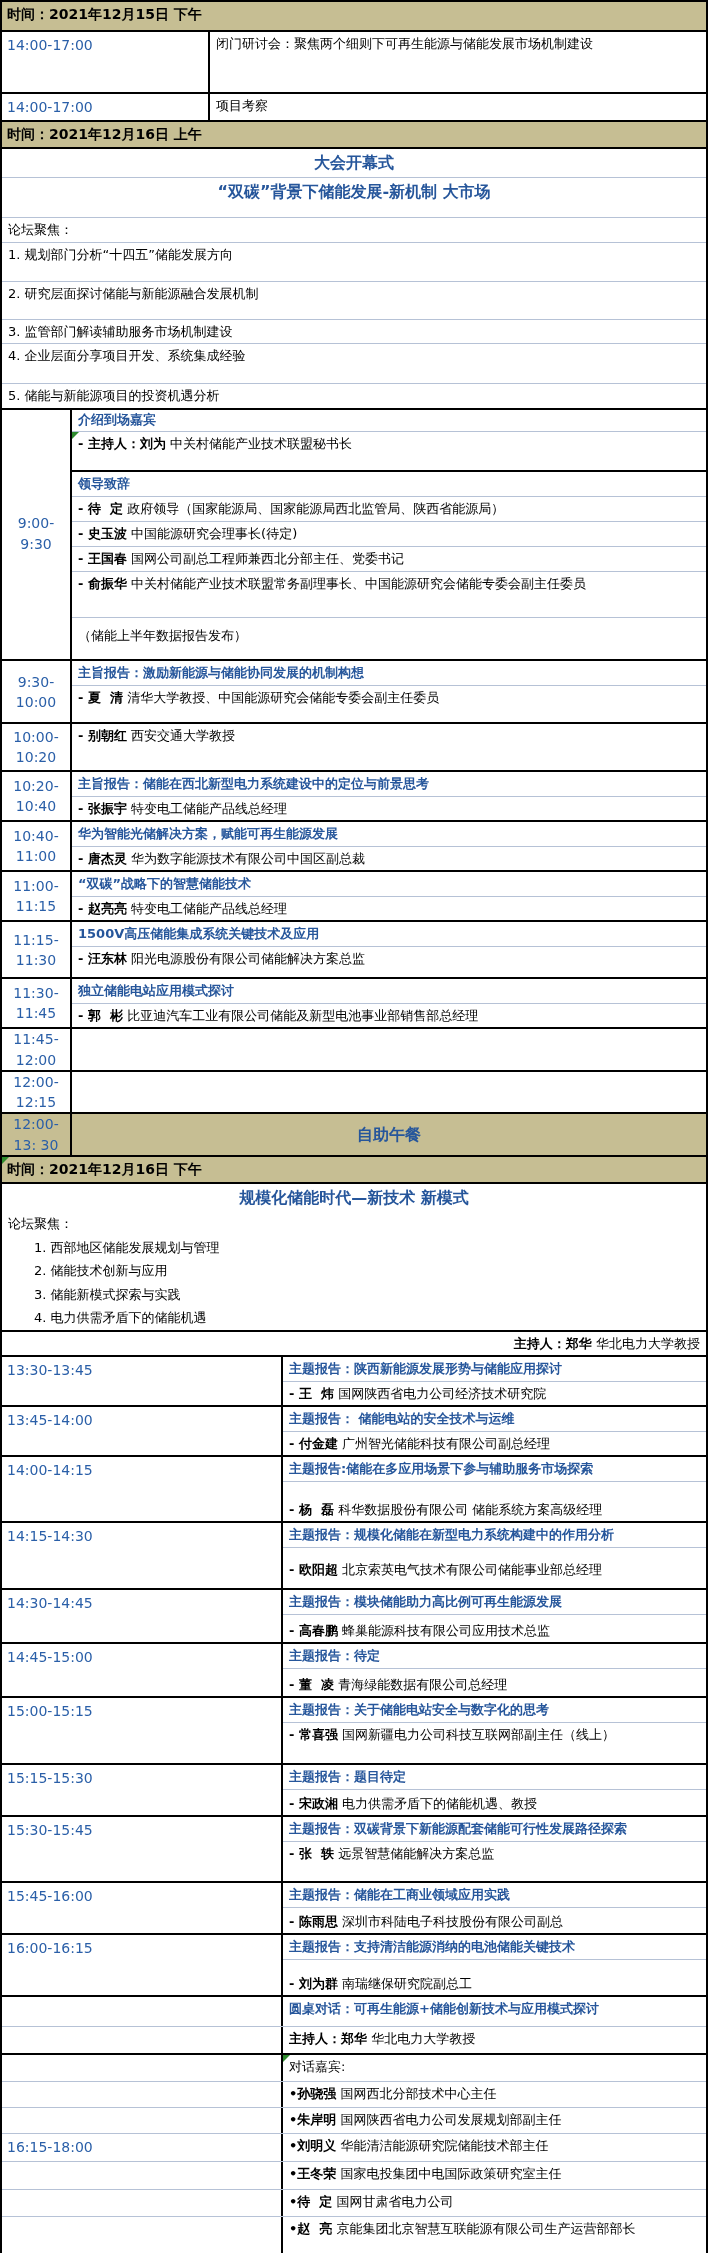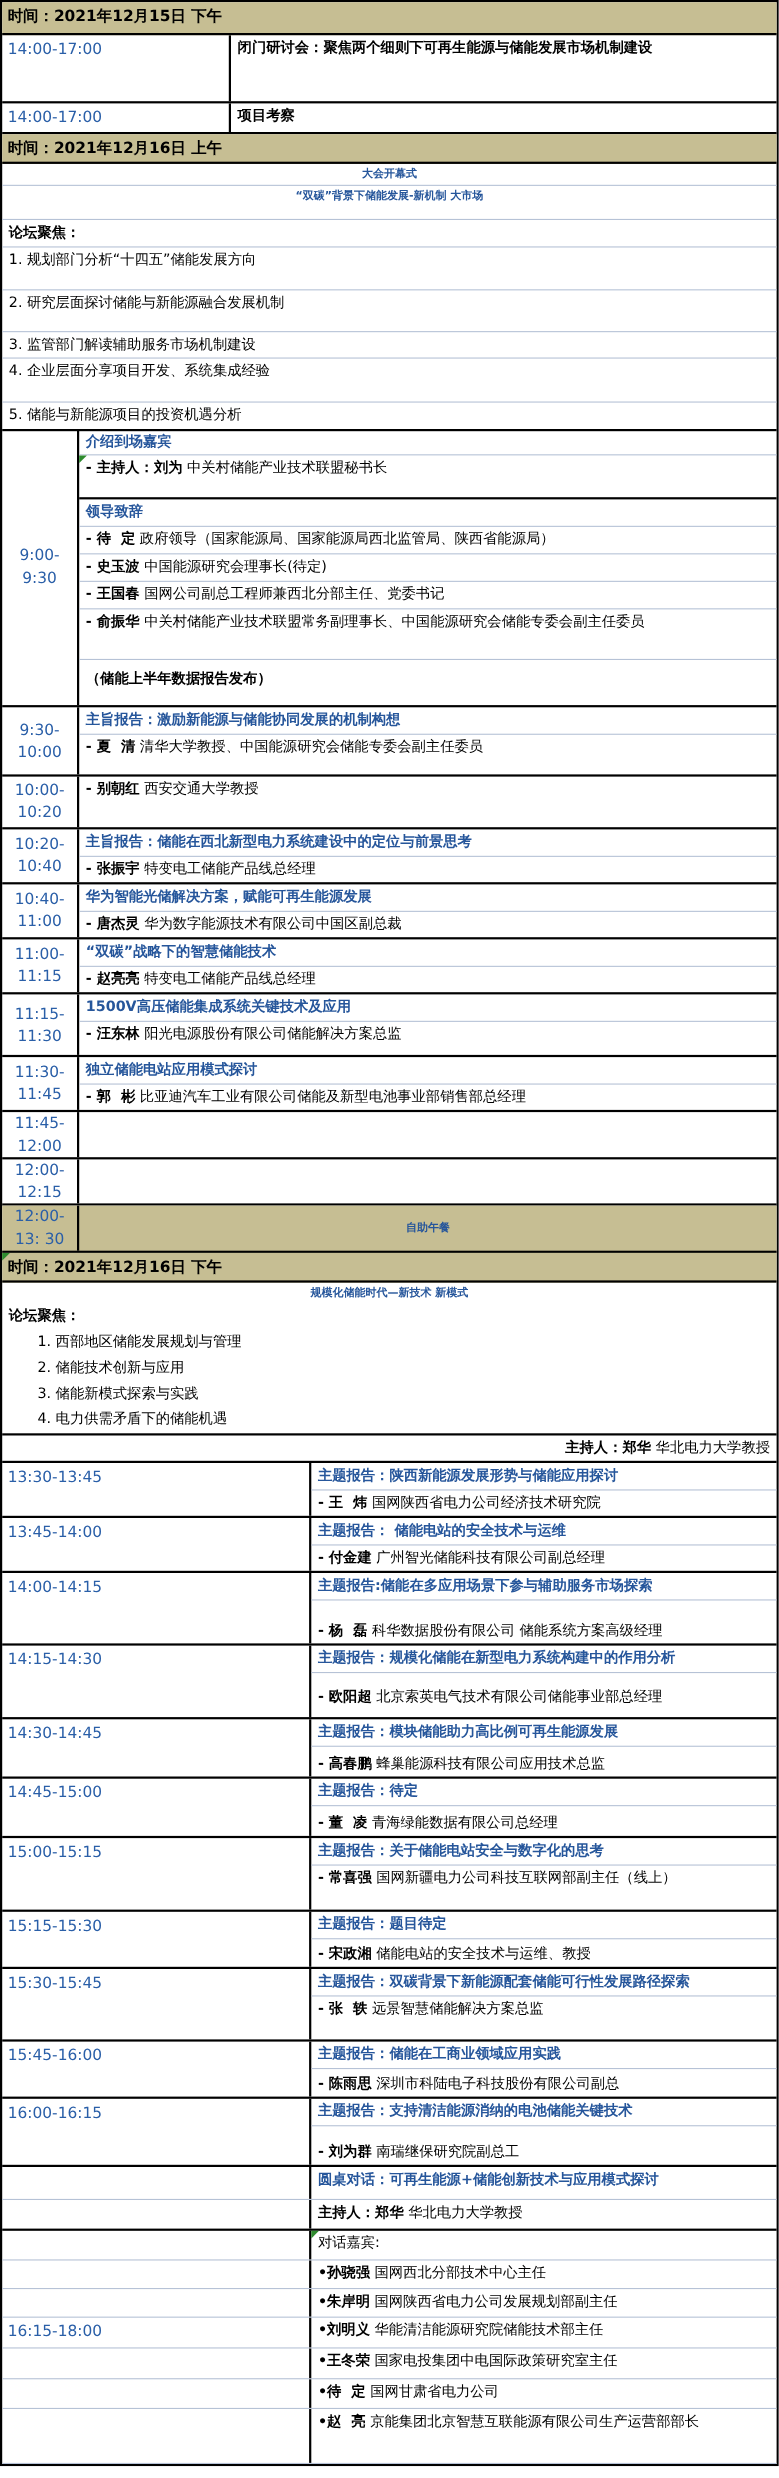--- a/index.html
+++ b/index.html
@@ -17,27 +17,27 @@
         text-align:center; line-height:1.45; }
   .tc.top { justify-content:flex-start; align-items:flex-start; text-align:left; padding:3px 5px; }
   .t208 { flex-basis:208px; width:208px; }
   .t70  { flex-basis:70px;  width:70px; }
   .t281 { flex-basis:281px; width:281px; }
   .cc { flex:1 1 auto; min-width:0; display:flex; flex-direction:column; }
 
   .ln { padding:2px 6px; font-size:13px; line-height:1.5; }
   .faint { border-bottom:1px solid #b6c2d6; }
   .blue-b { color:#26569b; font-weight:bold; }
-  .bold { font-weight:bold; }
+  .bold { font-weight:normal; }
   .name { font-weight:bold; white-space:pre-wrap; }
   .org { white-space:pre-wrap; }
   .center { text-align:center; }
   .right { text-align:right; }
   .khaki { background:#c6be93; }
-  .title-line { color:#26569b; font-weight:bold; font-size:10px; }
+  .title-line { color:#26569b; font-weight:bold; font-size:16px; }
   .rel { position:relative; }
   .gmark { position:absolute; top:0; left:0; width:0; height:0;
            border-top:7px solid #2e8b2e; border-right:7px solid transparent; }
   .spacer-note { padding-top:8px; padding-bottom:14px; }
 </style>
 </head>
 <body>
 
 <div class="sheet">
 
@@ -319,21 +319,21 @@
       </div>
     </div>
   </div>
 
   <div class="r" style="min-height:50px;justify-content:center;">
     <div class="tc t281 top">15:15-15:30</div>
     <div class="cc">
       <div class="ln blue-b faint">主题报告：题目待定</div>
       <div class="ln" style="padding-top:4px;">
         <span class="name">- 宋政湘</span>
-        <span class="org">储能电站的安全技术与运维、教授</span>
+        <span class="org">电力供需矛盾下的储能机遇、教授</span>
       </div>
     </div>
   </div>
 
   <div class="r" style="min-height:66px;">
     <div class="tc t281 top">15:30-15:45</div>
     <div class="cc">
       <div class="ln blue-b faint">主题报告：双碳背景下新能源配套储能可行性发展路径探索</div>
       <div class="ln">
         <span class="name">- 张  轶</span>

